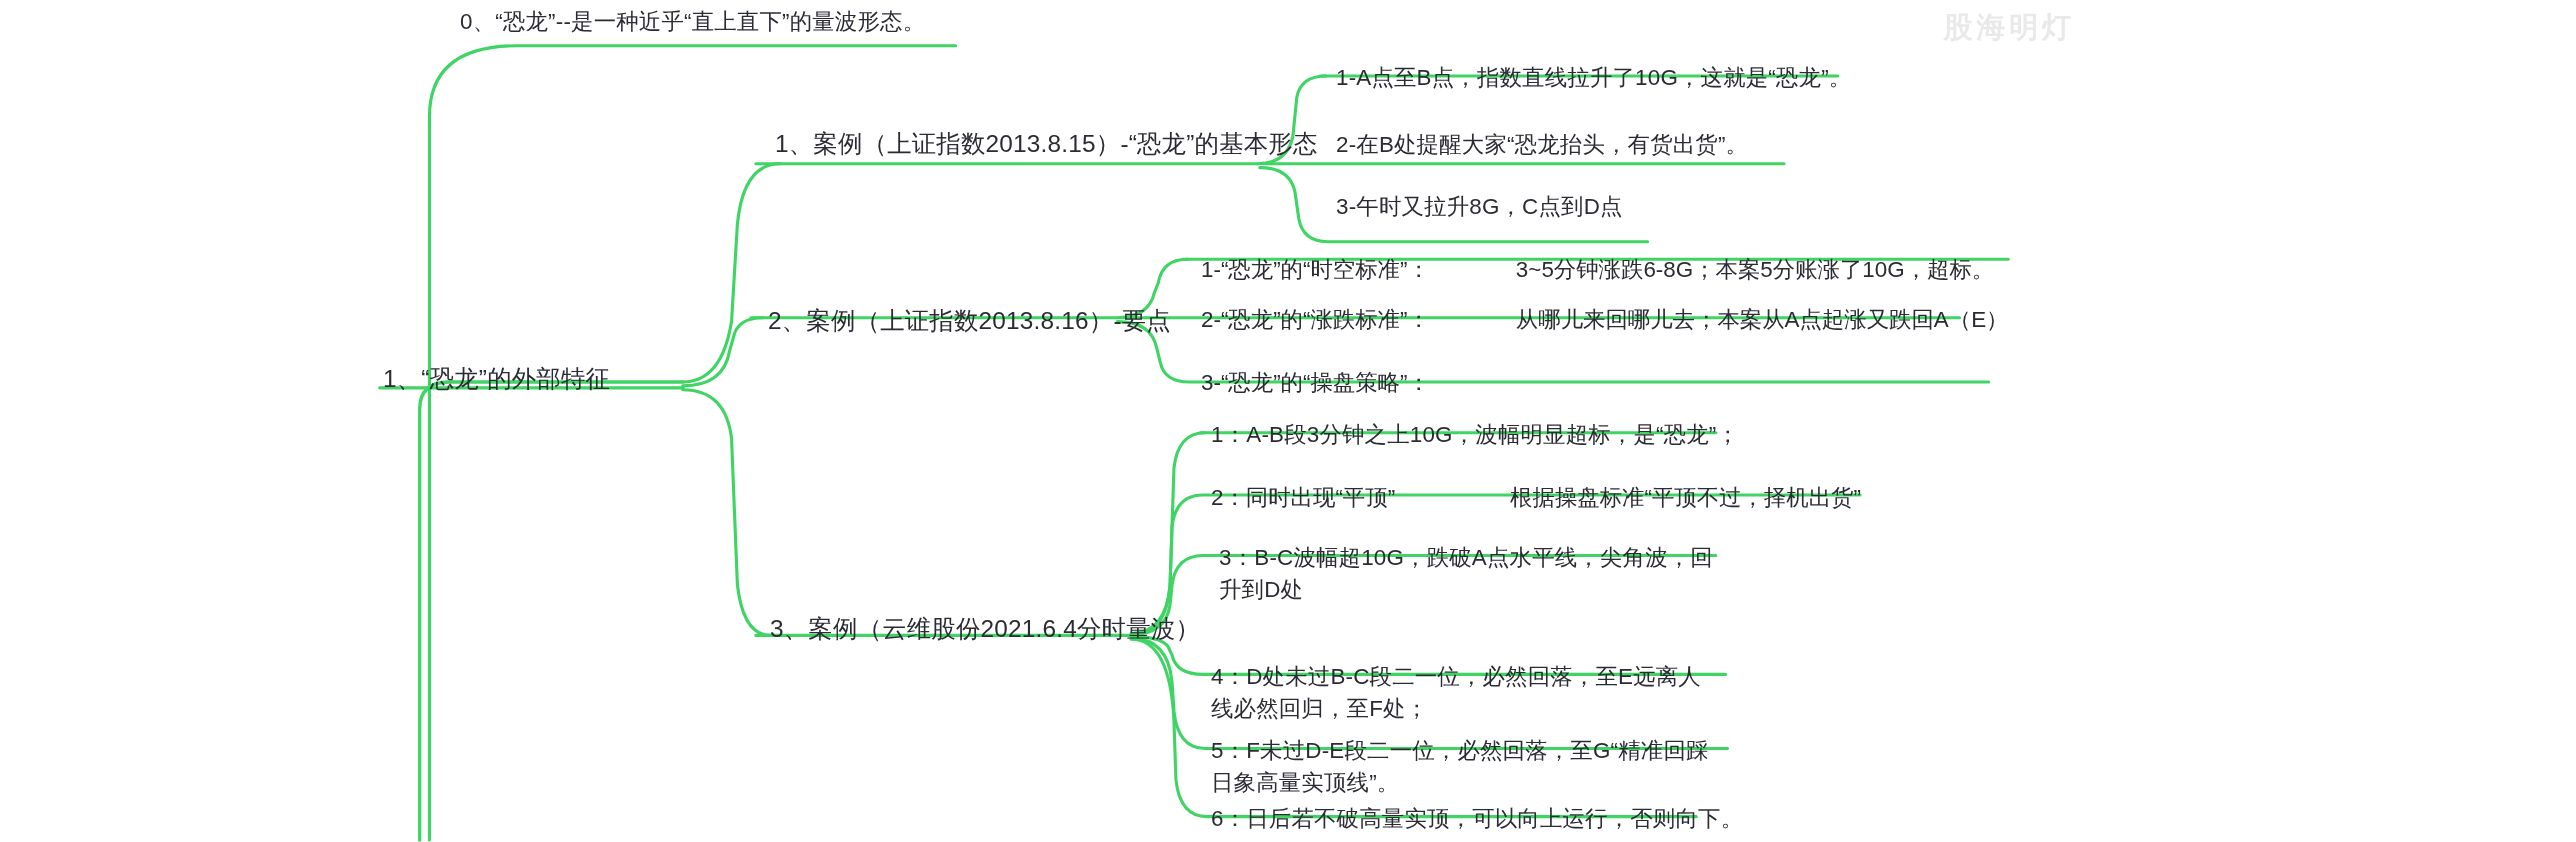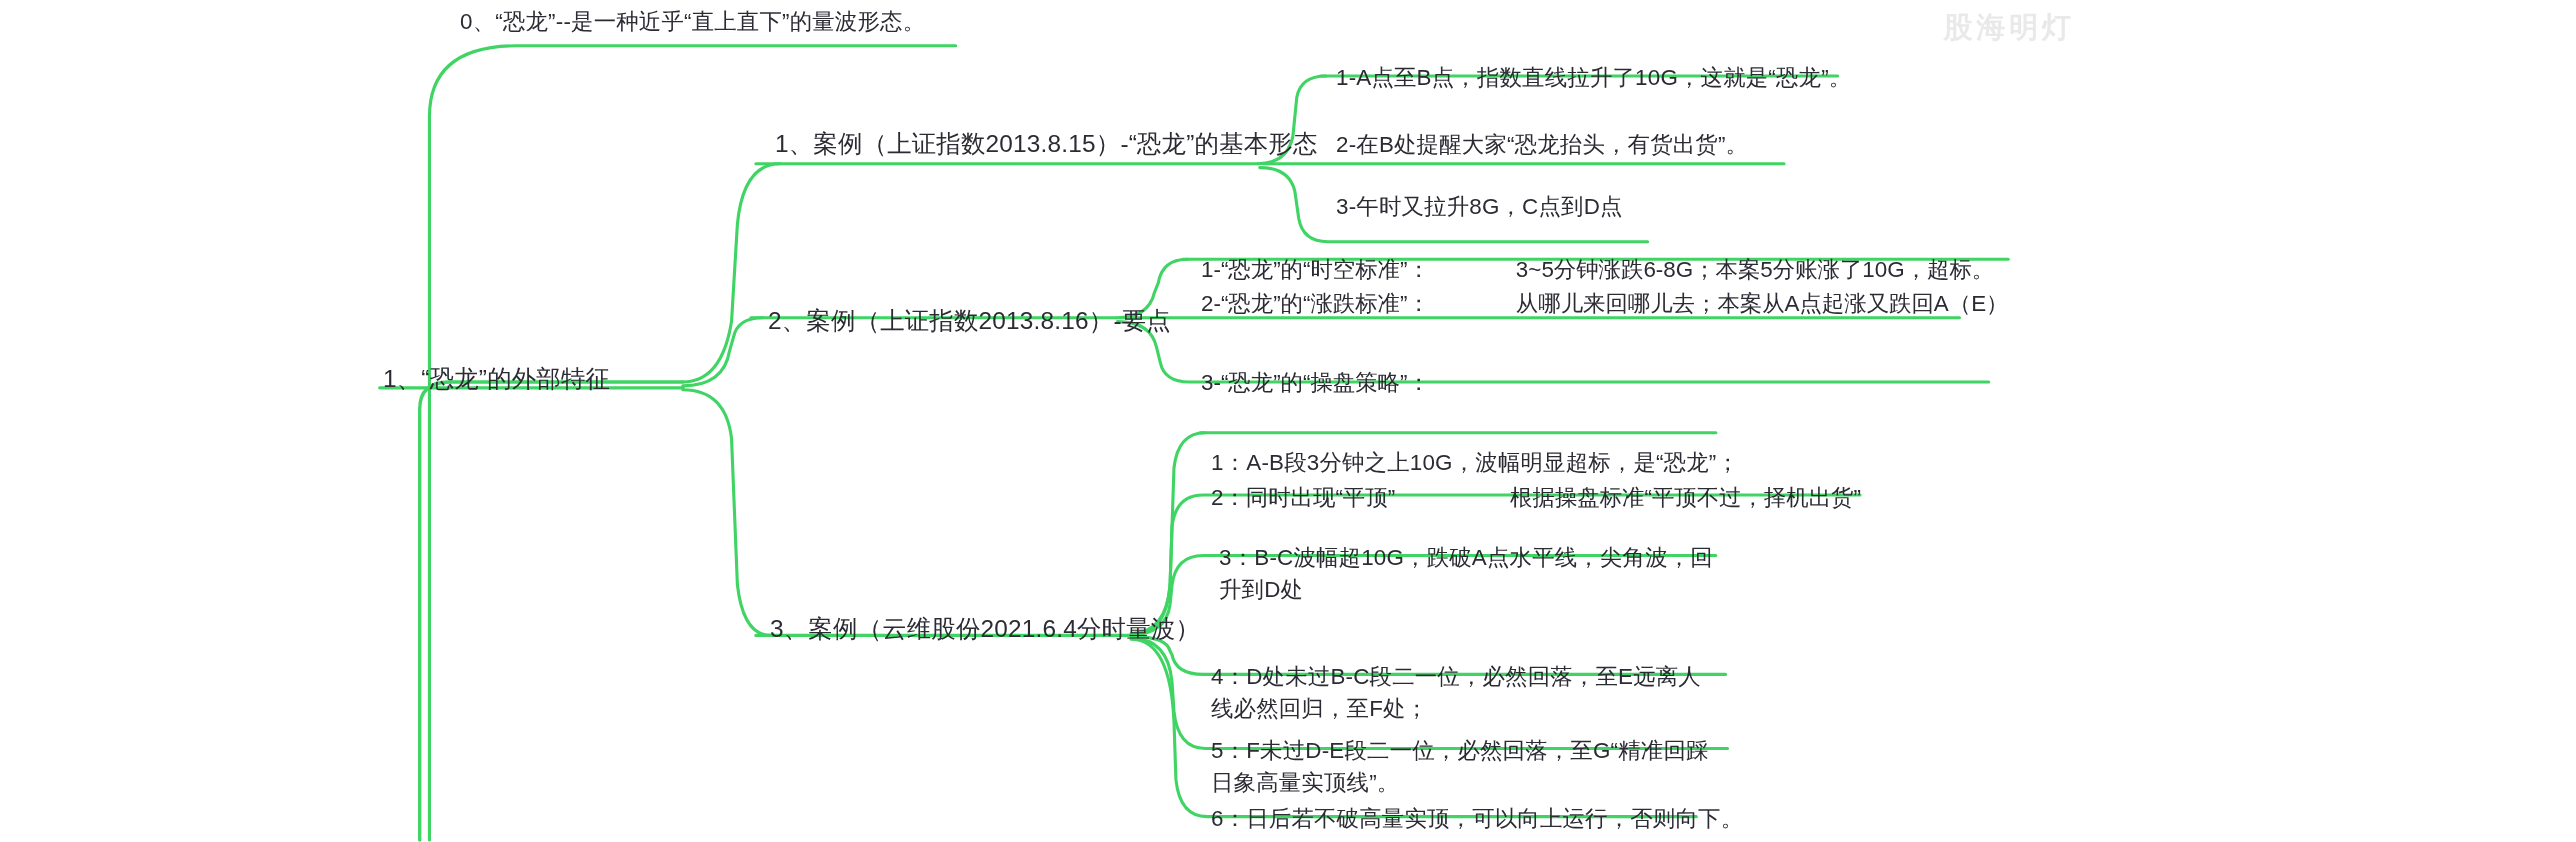--- a/index.html
+++ b/index.html
@@ -143,32 +143,32 @@
 
   <div class="node node-l2" style="left:1336px; top:191px;">3-午时又拉升8G，C点到D点</div>
 
   <div class="node node-l1" style="left:768px; top:304px;">2、案例（上证指数2013.8.16）-要点</div>
 
   <div class="pair node-l2" style="left:1201px; top:246px; width:878px;margin-top:8px;">
     <span class="lead">1-“恐龙”的“时空标准”：</span>
     <span class="tail" style="margin-left:86px;">3~5分钟涨跌6-8G；本案5分账涨了10G，超标。</span>
   </div>
 
-  <div class="pair node-l2" style="left:1201px; top:288px; width:878px;align-items:flex-end;">
+  <div class="pair node-l2" style="left:1201px; top:304px; width:878px;align-items:flex-end;">
     <span class="lead">2-“恐龙”的“涨跌标准”：</span>
     <span class="tail" style="margin-left:86px;">从哪儿来回哪儿去；本案从A点起涨又跌回A（E）</span>
   </div>
 
   <div class="pair node-l2" style="left:1201px; top:367px; width:878px;">
     <span class="lead">3-“恐龙”的“操盘策略”：</span>
   </div>
 
   <div class="node node-l1" style="left:770px; top:612px;">3、案例（云维股份2021.6.4分时量波）</div>
 
-  <div class="node node-l3" style="left:1211px; top:419px;margin-top:28px;">1：A-B段3分钟之上10G，波幅明显超标，是“恐龙”；</div>
+  <div class="node node-l3" style="left:1211px; top:419px;">1：A-B段3分钟之上10G，波幅明显超标，是“恐龙”；</div>
 
   <div class="pair node-l3" style="left:1211px; top:482px; width:702px;">
     <span class="lead">2：同时出现“平顶”</span>
     <span class="tail" style="margin-left:115px;">根据操盘标准“平顶不过，择机出货”</span>
   </div>
 
   <div class="node node-l3 wrap" style="left:1211px; top:542px; width:499px;margin-left:8px;">3：B-C波幅超10G，跌破A点水平线，尖角波，回升到D处</div>
 
   <div class="node node-l3 wrap" style="left:1211px; top:661px; width:505px;">4：D处未过B-C段二一位，必然回落，至E远离人线必然回归，至F处；</div>
 

